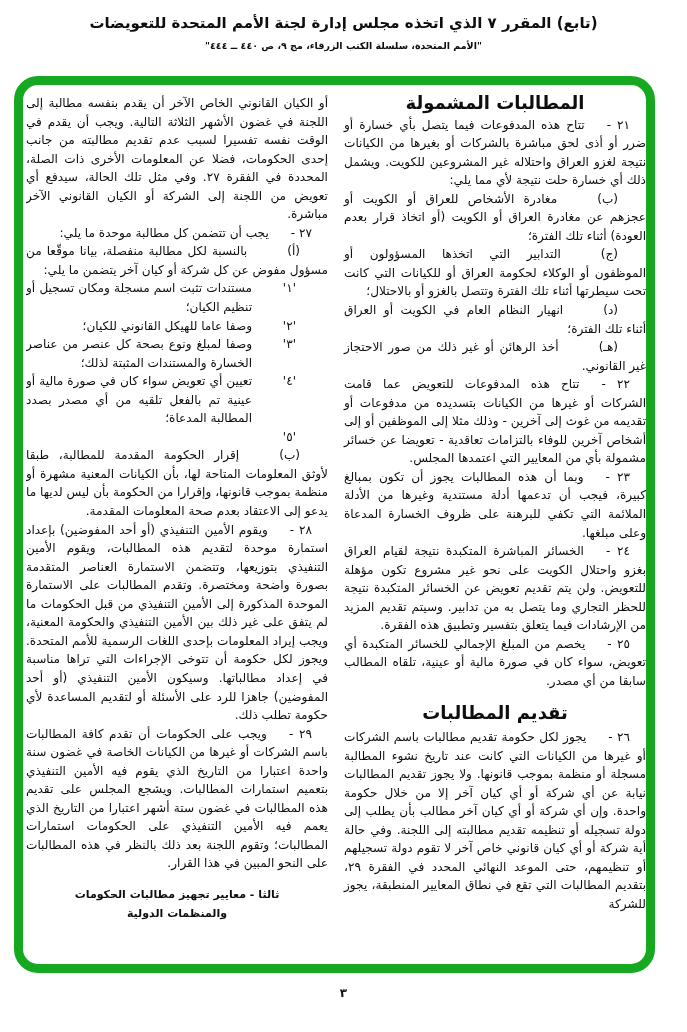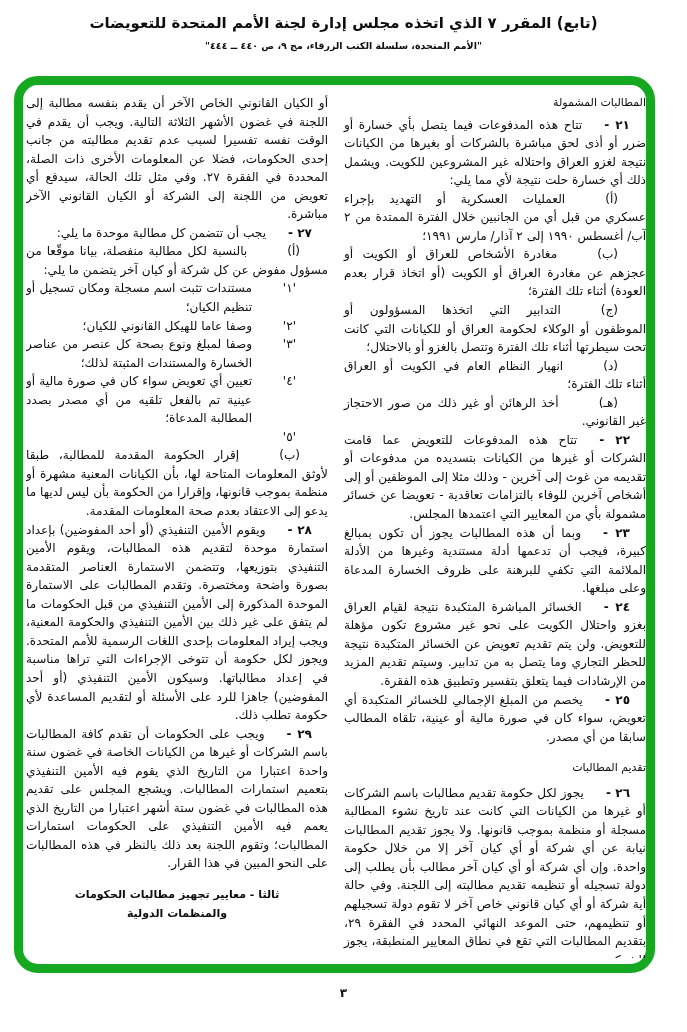--- a/index.html
+++ b/index.html
@@ -57,28 +57,28 @@
   }
   .col {
     width: 302px;
     flex: 0 0 302px;
     font-size: 12.1px;
     line-height: 18.55px;
     text-align: justify;
   }
   .col p { margin: 0; }
   .sec-heading {
-    font-weight: normal;
-    font-size: 11px;
+    font-weight: bold;
+    font-size: 18px;
     margin: 0 0 3px 0;
-    text-align: right;
+    text-align: center;
   }
   .sec-heading.mt { margin-top: 13px; margin-bottom: 6px; }
   .para { text-indent: 16px; }
-  .pnum { white-space: nowrap; font-weight: bold; }
+  .pnum { white-space: nowrap; }
   .ptab { display: inline-block; width: 22px; }
   .item { text-indent: 28px; }
   .itab { display: inline-block; width: 40px; }
   .subitem { display: flex; }
   .subitem .marker {
     flex: 0 0 76px;
     box-sizing: border-box;
     padding-right: 32px;
     text-align: right;
     white-space: nowrap;
@@ -111,21 +111,20 @@
 
 <div class="frame"></div>
 
 <div class="content">
 
   <div class="col">
     <div class="sec-heading">المطالبات المشمولة</div>
 
     <p class="para"><span class="pnum">٢١ -</span><span class="ptab"></span><span>تتاح هذه المدفوعات فيما يتصل بأي خسارة أو ضرر أو أذى لحق مباشرة بالشركات أو بغيرها من الكيانات نتيجة لغزو العراق واحتلاله غير المشروعين للكويت. ويشمل ذلك أي خسارة حلت نتيجة لأي مما يلي:</span></p>
 
-    <p class="item"><span>(أ)</span><span class="itab"></span><span>العمليات العسكرية أو التهديد بإجراء عسكري من قبل أي من الجانبين خلال الفترة الممتدة من ٢ آب/ أغسطس ١٩٩٠ إلى ٢ آذار/ مارس ١٩٩١؛</span></p>
     <p class="item"><span>(ب)</span><span class="itab"></span><span>مغادرة الأشخاص للعراق أو الكويت أو عجزهم عن مغادرة العراق أو الكويت (أو اتخاذ قرار بعدم العودة) أثناء تلك الفترة؛</span></p>
     <p class="item"><span>(ج)</span><span class="itab"></span><span>التدابير التي اتخذها المسؤولون أو الموظفون أو الوكلاء لحكومة العراق أو للكيانات التي كانت تحت سيطرتها أثناء تلك الفترة وتتصل بالغزو أو بالاحتلال؛</span></p>
     <p class="item"><span>(د)</span><span class="itab"></span><span>انهيار النظام العام في الكويت أو العراق أثناء تلك الفترة؛</span></p>
     <p class="item"><span>(هـ)</span><span class="itab"></span><span>أخذ الرهائن أو غير ذلك من صور الاحتجاز غير القانوني.</span></p>
 
     <p class="para"><span class="pnum">٢٢ -</span><span class="ptab"></span><span>تتاح هذه المدفوعات للتعويض عما قامت الشركات أو غيرها من الكيانات بتسديده من مدفوعات أو تقديمه من غوث إلى آخرين - وذلك مثلا إلى الموظفين أو إلى أشخاص آخرين للوفاء بالتزامات تعاقدية - تعويضا عن خسائر مشمولة بأي من المعايير التي اعتمدها المجلس.</span></p>
     <p class="para"><span class="pnum">٢٣ -</span><span class="ptab"></span><span>وبما أن هذه المطالبات يجوز أن تكون بمبالغ كبيرة، فيجب أن تدعمها أدلة مستندية وغيرها من الأدلة الملائمة التي تكفي للبرهنة على ظروف الخسارة المدعاة وعلى مبلغها.</span></p>
     <p class="para"><span class="pnum">٢٤ -</span><span class="ptab"></span><span>الخسائر المباشرة المتكبدة نتيجة لقيام العراق بغزو واحتلال الكويت على نحو غير مشروع تكون مؤهلة للتعويض. ولن يتم تقديم تعويض عن الخسائر المتكبدة نتيجة للحظر التجاري وما يتصل به من تدابير. وسيتم تقديم المزيد من الإرشادات فيما يتعلق بتفسير وتطبيق هذه الفقرة.</span></p>
     <p class="para"><span class="pnum">٢٥ -</span><span class="ptab"></span><span>يخصم من المبلغ الإجمالي للخسائر المتكبدة أي تعويض، سواء كان في صورة مالية أو عينية، تلقاه المطالب سابقا من أي مصدر.</span></p>
 

